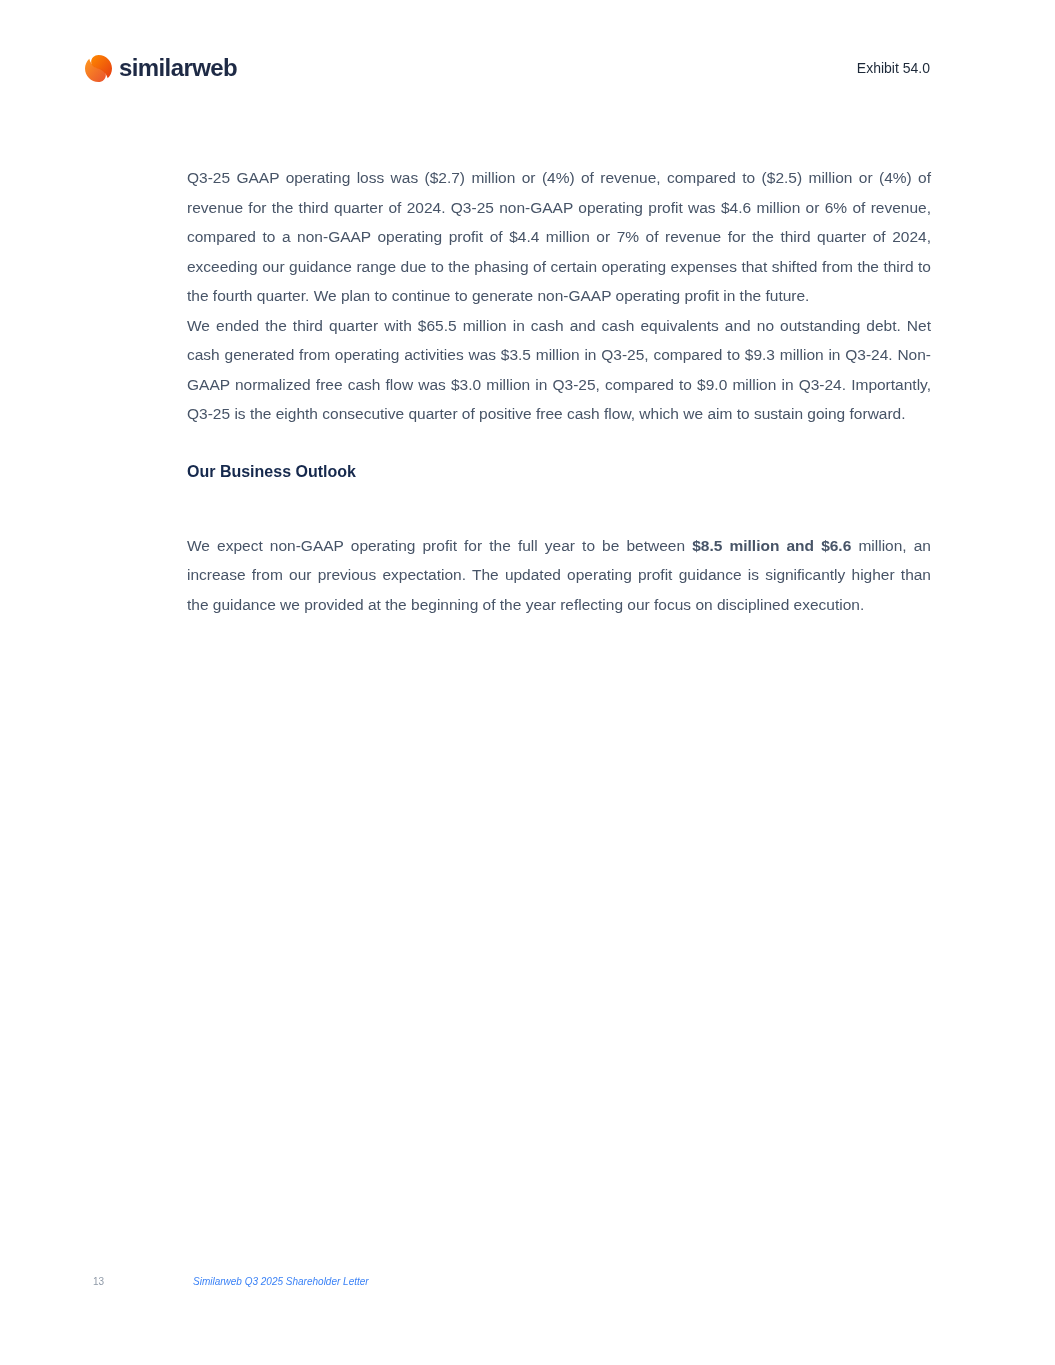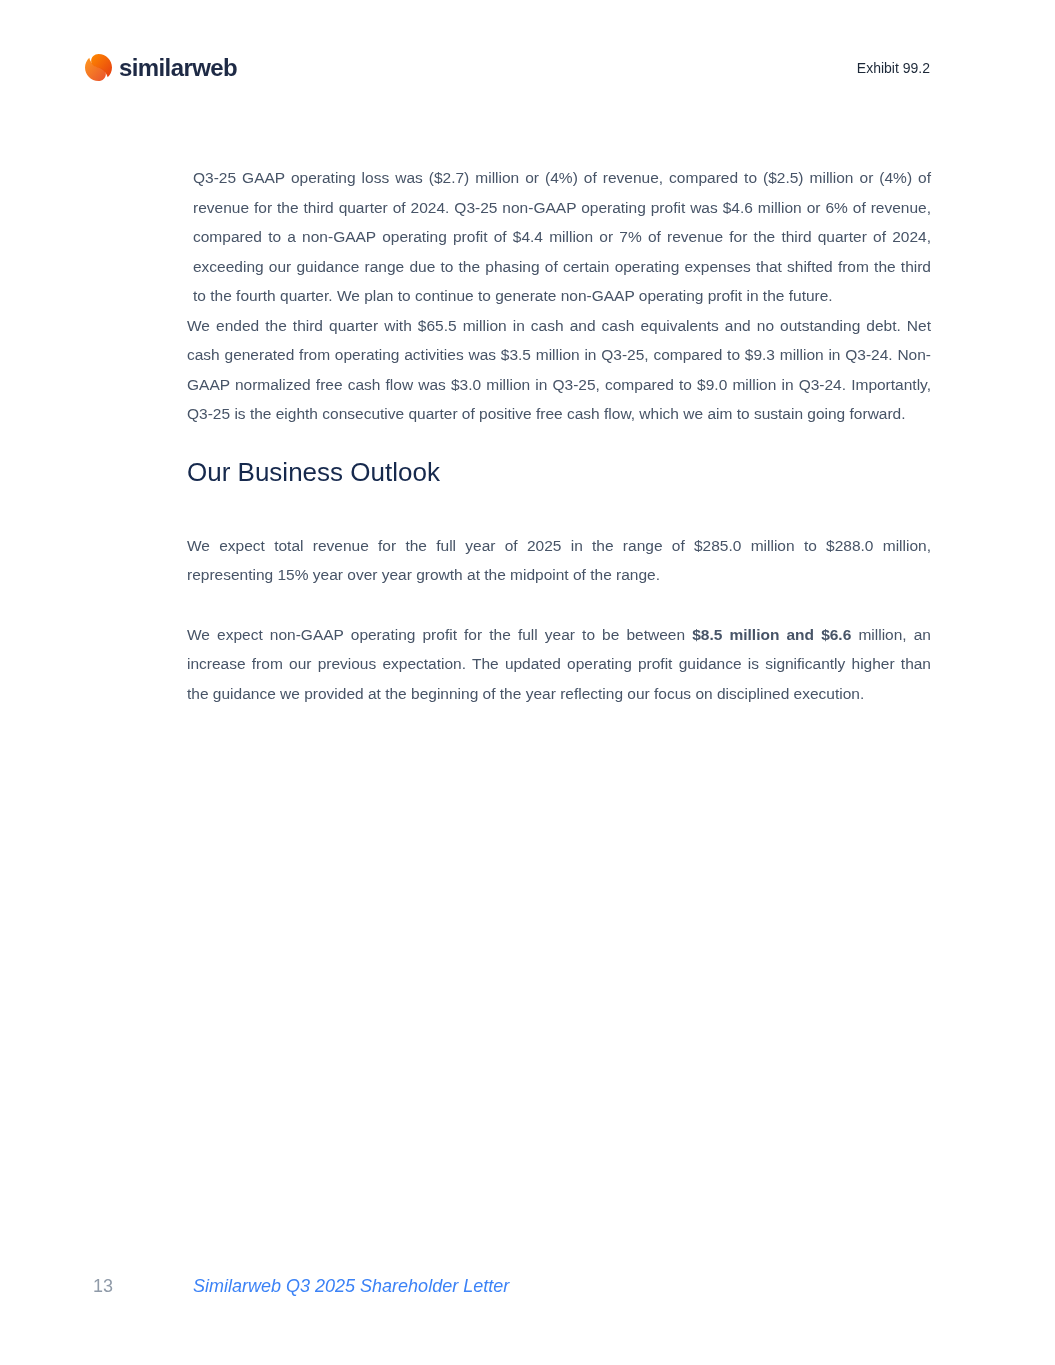--- a/index.html
+++ b/index.html
@@ -16,21 +16,21 @@
   }
 
   
   .page-header {
     position:absolute;
     top:54px; left:85px; right:125px;
     display:flex;
     justify-content:space-between;
     align-items:center;
   }
-  .logo { display:flex; align-items:flex-start; gap:7px; }
+  .logo { display:flex; align-items:flex-end; gap:7px; }
   .logo svg { display:block; }
   .logo-text {
     font-size:24px;
     font-weight:700;
     color:#1e2a45;
     letter-spacing:-0.6px;
   }
   .exhibit-label {
     font-size:14px;
     color:#1d2939;
@@ -41,40 +41,40 @@
     position:absolute;
     left:187px;
     top:163px;
     width:744px;
     color:#475467;
     font-size:15.5px;
     line-height:29.5px;
     text-align:justify;
   }
   .para { margin:0 0 30px 0; }
-  .para.attached { margin-bottom:0;margin-left:6px; }
+  .para.attached { margin-bottom:0; }
   .para.ragged { text-align:left; }
   .bold { font-weight:700; }
 
   .section-heading {
-    font-size:26px;
-    font-weight:400;
+    font-size:16px;
+    font-weight:700;
     color:#16294d;
     text-align:left;
     line-height:26px;
     margin:14px 0 46px 0;
   }
 
   
   .page-footer {
     position:absolute;
     top:1276px;
     left:0; right:0;
     height:24px;
-    font-size:18px;
+    font-size:10px;
   }
   .page-number {
     position:absolute;
     left:93px;
     color:#8f9aa8;
   }
   .footer-title {
     position:absolute;
     left:193px;
     color:#3b82f6;
@@ -93,36 +93,35 @@
           <linearGradient id="swGrad" x1="0" y1="0" x2="1" y2="1">
             <stop offset="0" stop-color="#ff8a00"></stop>
             <stop offset="1" stop-color="#e53b12"></stop>
           </linearGradient>
         </defs>
         <path fill="url(#swGrad)" d="M16 0c8.8 0 16 7.2 16 16 0 4.6-2 8.8-5.1 11.7-1.3-5.4-5.1-9.9-11.4-11.5C10 14.8 7.3 12 7.3 8.4 7.3 3.6 11.2 0 16 0z"></path>
         <path fill="url(#swGrad)" opacity="0.88" d="M16 32C7.2 32 0 24.8 0 16 0 11.4 2 7.2 5.1 4.3c1.3 5.4 5.1 9.9 11.4 11.5 5.5 1.4 8.2 4.2 8.2 7.8C24.7 28.4 20.8 32 16 32z"></path>
       </svg>
       <span class="logo-text">similarweb</span>
     </div>
-    <div class="exhibit-label">Exhibit 99.2</div>
+    <div class="exhibit-label">Exhibit 54.0</div>
   </header>
 
   <main class="letter-body">
 
     <p class="para attached">Q3-25 GAAP operating loss was ($2.7) million or (4%) of revenue, compared to ($2.5) million or (4%) of revenue for the third quarter of 2024. Q3-25 non-GAAP operating profit was $4.6 million or 6% of revenue, compared to a non-GAAP operating profit of $4.4 million or 7% of revenue for the third quarter of 2024, exceeding our guidance range due to the phasing of certain operating expenses that shifted from the third to the fourth quarter. We plan to continue to generate non-GAAP operating profit in the future.</p>
 
 
 
 
     <p class="para">We ended the third quarter with $65.5 million in cash and cash equivalents and no outstanding debt. Net cash generated from operating activities was $3.5 million in Q3-25, compared to $9.3 million in Q3-24. Non-GAAP normalized free cash flow was $3.0 million in Q3-25, compared to $9.0 million in Q3-24. Importantly, Q3-25 is the eighth consecutive quarter of positive free cash flow, which we aim to sustain going forward.</p>
 
     <h2 class="section-heading">Our Business Outlook</h2>
 
 
-    <p class="para">We expect total revenue for the full year of 2025 in the range of $285.0 million to $288.0 million, representing 15% year over year growth at the midpoint of the range.</p>
 
     <p class="para"><span>We expect non-GAAP operating profit for the full year to be between </span><span class="bold">$8.5 million and $6.6</span><span> million, an increase from our previous expectation. The updated operating profit guidance is significantly higher than the guidance we provided at the beginning of the year reflecting our focus on disciplined execution.</span></p>
 
   </main>
 
   <footer class="page-footer">
     <span class="page-number">13</span>
     <span class="footer-title">Similarweb Q3 2025 Shareholder Letter</span>
   </footer>
 

